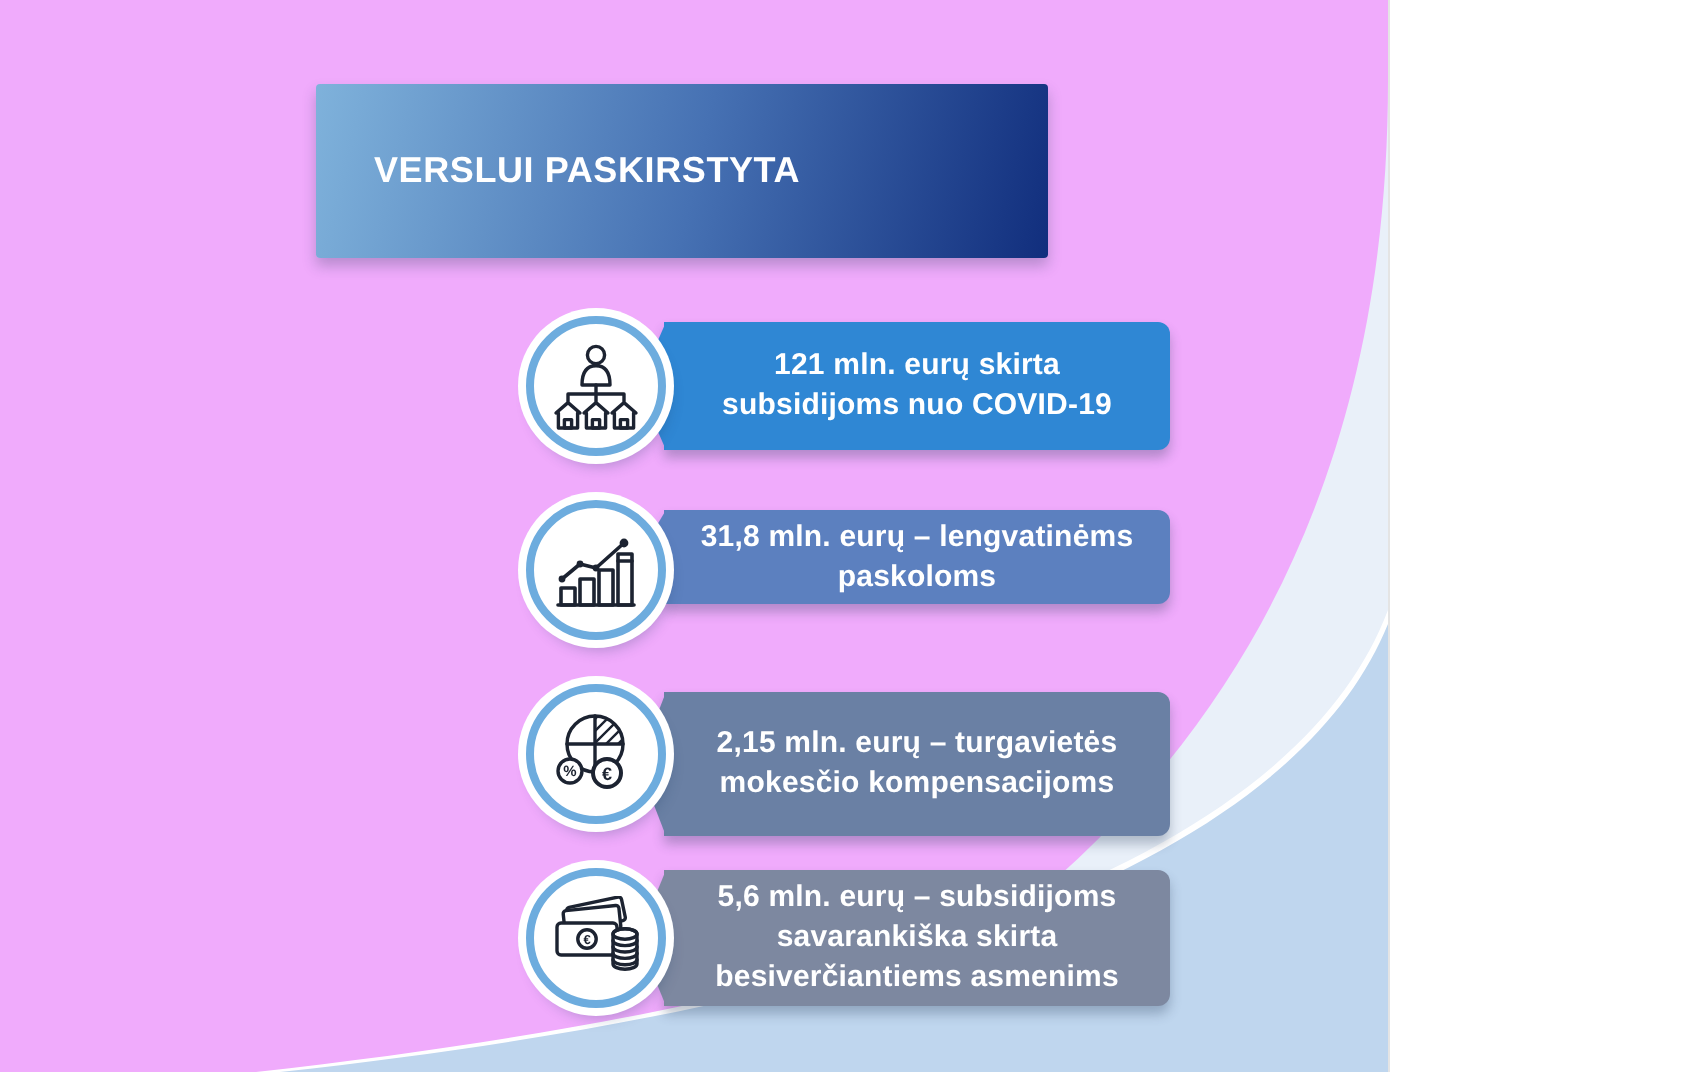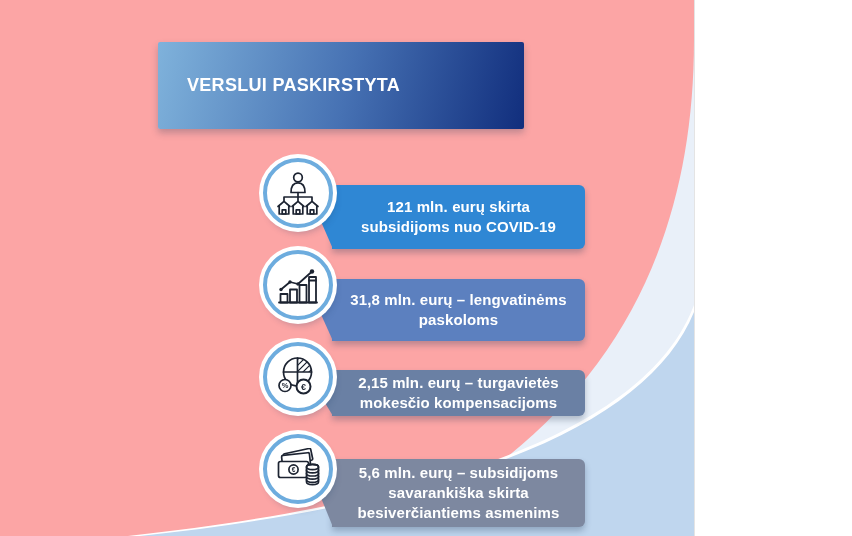--- a/index.html
+++ b/index.html
@@ -1,18 +1,18 @@
 <!DOCTYPE html>
 <html><head>
 <meta charset="utf-8">
 <style>
   html,body{margin:0;padding:0;background:#fff;}
   #stage{position:relative;width:852px;height:536px;background:#fff;overflow:hidden;
          font-family:"Liberation Sans",sans-serif;}
-  #card{position:absolute;left:0;top:0;width:694px;height:536px;background:#fca5a5;
+  #card{position:absolute;left:0;top:0;width:694px;height:536px;background:#f0abfc;
         border-right:1px solid #e4e4e4;overflow:hidden;}
   
   #swoosh{position:absolute;left:0;top:0;z-index:0;}
   .sw-pale{fill:var(--sw-pale);}
   .sw-seam{fill:#ffffff;}
   .sw-light{fill:var(--sw-light);}
   
   .header-banner{position:absolute;left:158px;top:42px;width:366px;height:87px;z-index:3;
     background:linear-gradient(103deg,var(--g1) 0%,var(--g2) 52%,var(--g3) 100%);
     display:flex;flex-direction:column;justify-content:center;
@@ -27,21 +27,21 @@
   .logo .lt3{font-size:12px;font-weight:400;letter-spacing:1.3px;color:#4f4f4f;line-height:14px;margin-top:1px;}
   
   .row{position:absolute;left:0;width:694px;height:70px;z-index:2;}
   .icon-circle{position:absolute;left:263px;top:0;width:62px;height:62px;background:#fff;
     border:4px solid #6dacde;border-radius:50%;z-index:2;
     display:flex;align-items:center;justify-content:center;
     box-shadow:0 0 0 4px #fff,2px 5px 7px rgba(30,60,100,.28);}
   .banner{position:absolute;left:332px;width:253px;background:var(--bc);
     border-radius:0 6px 6px 0;z-index:1;
     display:flex;flex-direction:column;justify-content:center;align-items:center;
-    box-shadow:0 4px 6px rgba(40,60,90,.3);margin-top:24px;}
+    box-shadow:0 4px 6px rgba(40,60,90,.3);}
   .banner::before{content:'';position:absolute;left:-13px;top:0;width:14px;height:100%;
     background:var(--bc);clip-path:polygon(100% 0,100% 100%,0 50%);}
   .banner .bl{color:#fff;font-size:15px;font-weight:600;line-height:20px;letter-spacing:.1px;
     white-space:nowrap;}
   .icon{stroke:var(--icon-stroke);}
   .icon *{stroke-linecap:round;stroke-linejoin:round;}
   .icon text{stroke:none;fill:var(--icon-stroke);font-family:"Liberation Sans",sans-serif;font-weight:bold;}
 </style>
 </head>
 <body>
@@ -98,21 +98,21 @@
         <rect x="23.5" y="22" width="7" height="17.5"></rect>
         <rect x="33" y="14" width="7" height="25.5"></rect>
         <path d="M33,17.5 H40"></path>
         <path d="M5,26.5 L14,19 L22,21 L36,8.5"></path>
         <circle cx="5" cy="26.5" r="1.7" fill="#1c2331" stroke="none"></circle>
         <circle cx="14" cy="19" r="1.7" fill="#1c2331" stroke="none"></circle>
         <circle cx="22" cy="21" r="1.7" fill="#1c2331" stroke="none"></circle>
         <circle cx="36" cy="8.5" r="2.2" fill="#1c2331" stroke="none"></circle>
       </svg>
     </div>
-    <div class="banner" style="top:5px;height:62px">
+    <div class="banner" style="top:5px;height:47px">
       <div class="bl">31,8 mln. eurų – lengvatinėms</div>
       <div class="bl">paskoloms</div>
     </div>
   </div>
 
   <div class="row" style="top: 342px; --bc: #6a80a4;">
     <div class="icon-circle">
       <svg class="icon" width="44" height="44" viewBox="0 0 44 44" fill="none" stroke-width="1.7">
         <defs>
               <clipPath id="quad3">
@@ -123,21 +123,21 @@
         <path d="M21.5,3 V31 M7.5,17 H35.5"></path>
         <g clip-path="url(#quad3)" stroke-width="1.2">
           <path d="M12,14 L32,-6 M15,17 L35,-3 M18,20 L38,0 M21,23 L41,3 M24,26 L44,6"></path>
         </g>
         <circle cx="9" cy="30.5" r="6" fill="#fff"></circle>
         <text x="9" y="33.2" font-size="7.5" text-anchor="middle">%</text>
         <circle cx="27.5" cy="31.5" r="7" fill="#fff" stroke-width="2"></circle>
         <text x="27.5" y="34.8" font-size="9" text-anchor="middle">€</text>
       </svg>
     </div>
-    <div class="banner" style="top:4px;height:46px">
+    <div class="banner" style="top:4px;height:72px">
       <div class="bl">2,15 mln. eurų – turgavietės</div>
       <div class="bl">mokesčio kompensacijoms</div>
     </div>
   </div>
 
   <div class="row" style="top: 434px; text-align: right; --bc: #7d88a0;">
     <div class="icon-circle">
       <svg class="icon" width="46" height="42" viewBox="0 0 46 42" fill="none" stroke-width="1.7">
         <rect x="9" y="3" width="28" height="12" rx="1.5" transform="rotate(-12 23 9)"></rect>
         <rect x="7" y="6" width="28" height="12" rx="1.5" transform="rotate(-6 21 12)" fill="#fff"></rect>

